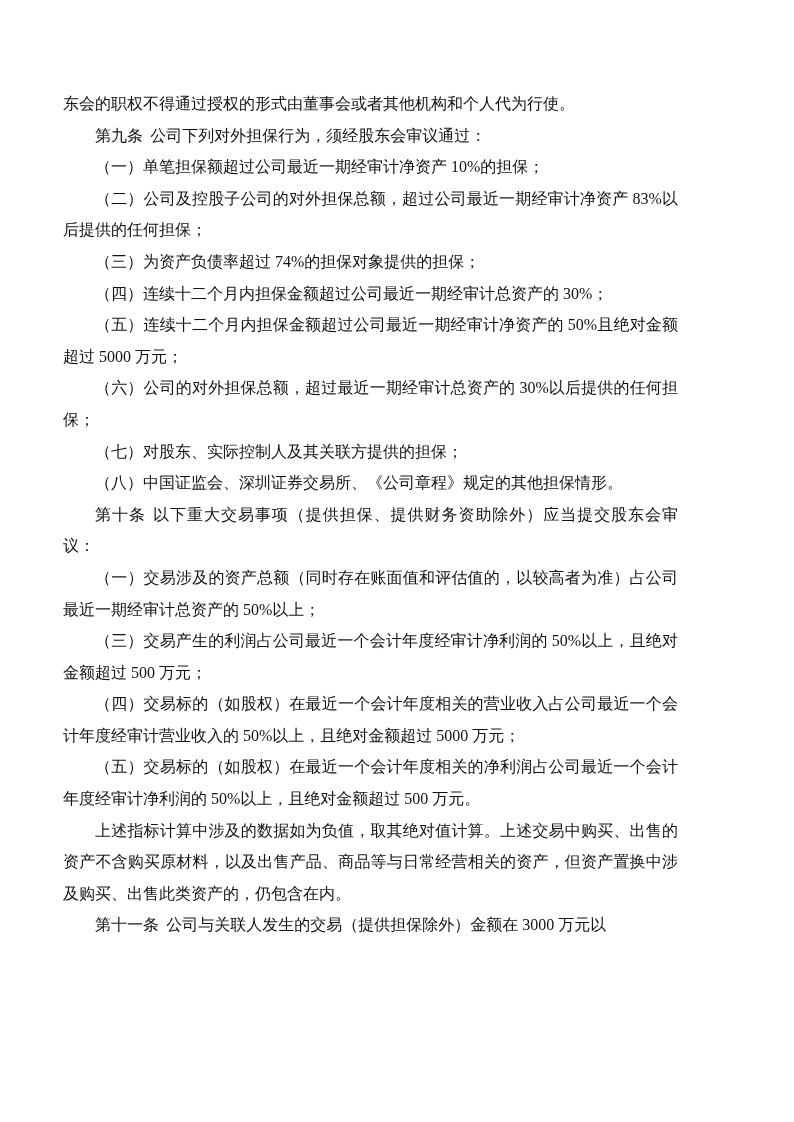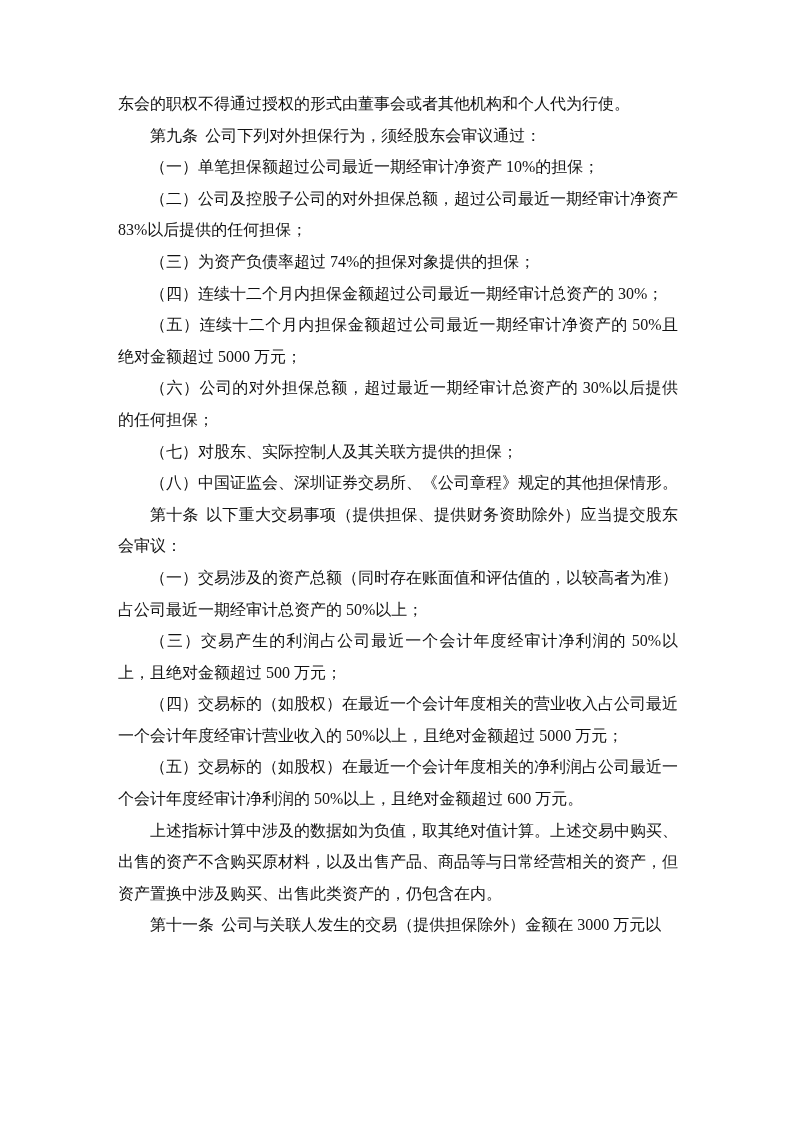--- a/index.html
+++ b/index.html
@@ -6,21 +6,21 @@
     margin: 0;
     padding: 0;
     background: #ffffff;
   }
   .page {
     position: relative;
     box-sizing: border-box;
     width: 794px;
     height: 1122px;
     background: #ffffff;
-    padding: 88px 116px 40px 118px;
+    padding: 88px 116px 40px 63px;
     overflow: hidden;
   }
   .para {
     margin: 0;
     font-family: "Liberation Serif", "DejaVu Serif", serif;
     font-size: 16px;
     line-height: 31.6px;
     color: #121212;
     text-align: justify;
     text-justify: inter-ideograph;
@@ -62,19 +62,19 @@
 
   <p class="para"><span class="lead">第十条</span><span class="txt">以下重大交易事项（提供担保、提供财务资助除外）应当提交股东会审议：</span></p>
 
   <p class="para"><span class="lead"></span><span class="txt">（一）交易涉及的资产总额（同时存在账面值和评估值的，以较高者为准）占公司最近一期经审计总资产的 50%以上；</span></p>
 
 
   <p class="para"><span class="lead"></span><span class="txt">（三）交易产生的利润占公司最近一个会计年度经审计净利润的 50%以上，且绝对金额超过 500 万元；</span></p>
 
   <p class="para"><span class="lead"></span><span class="txt">（四）交易标的（如股权）在最近一个会计年度相关的营业收入占公司最近一个会计年度经审计营业收入的 50%以上，且绝对金额超过 5000 万元；</span></p>
 
-  <p class="para"><span class="lead"></span><span class="txt">（五）交易标的（如股权）在最近一个会计年度相关的净利润占公司最近一个会计年度经审计净利润的 50%以上，且绝对金额超过 600 万元。</span></p>
+  <p class="para"><span class="lead"></span><span class="txt">（五）交易标的（如股权）在最近一个会计年度相关的净利润占公司最近一个会计年度经审计净利润的 50%以上，且绝对金额超过 500 万元。</span></p>
 
   <p class="para"><span class="lead"></span><span class="txt">上述指标计算中涉及的数据如为负值，取其绝对值计算。上述交易中购买、出售的资产不含购买原材料，以及出售产品、商品等与日常经营相关的资产，但资产置换中涉及购买、出售此类资产的，仍包含在内。</span></p>
 
   <p class="para"><span class="lead">第十一条</span><span class="txt">公司与关联人发生的交易（提供担保除外）金额在 3000 万元以</span></p>
 
 </div>
 
 </body></html>

